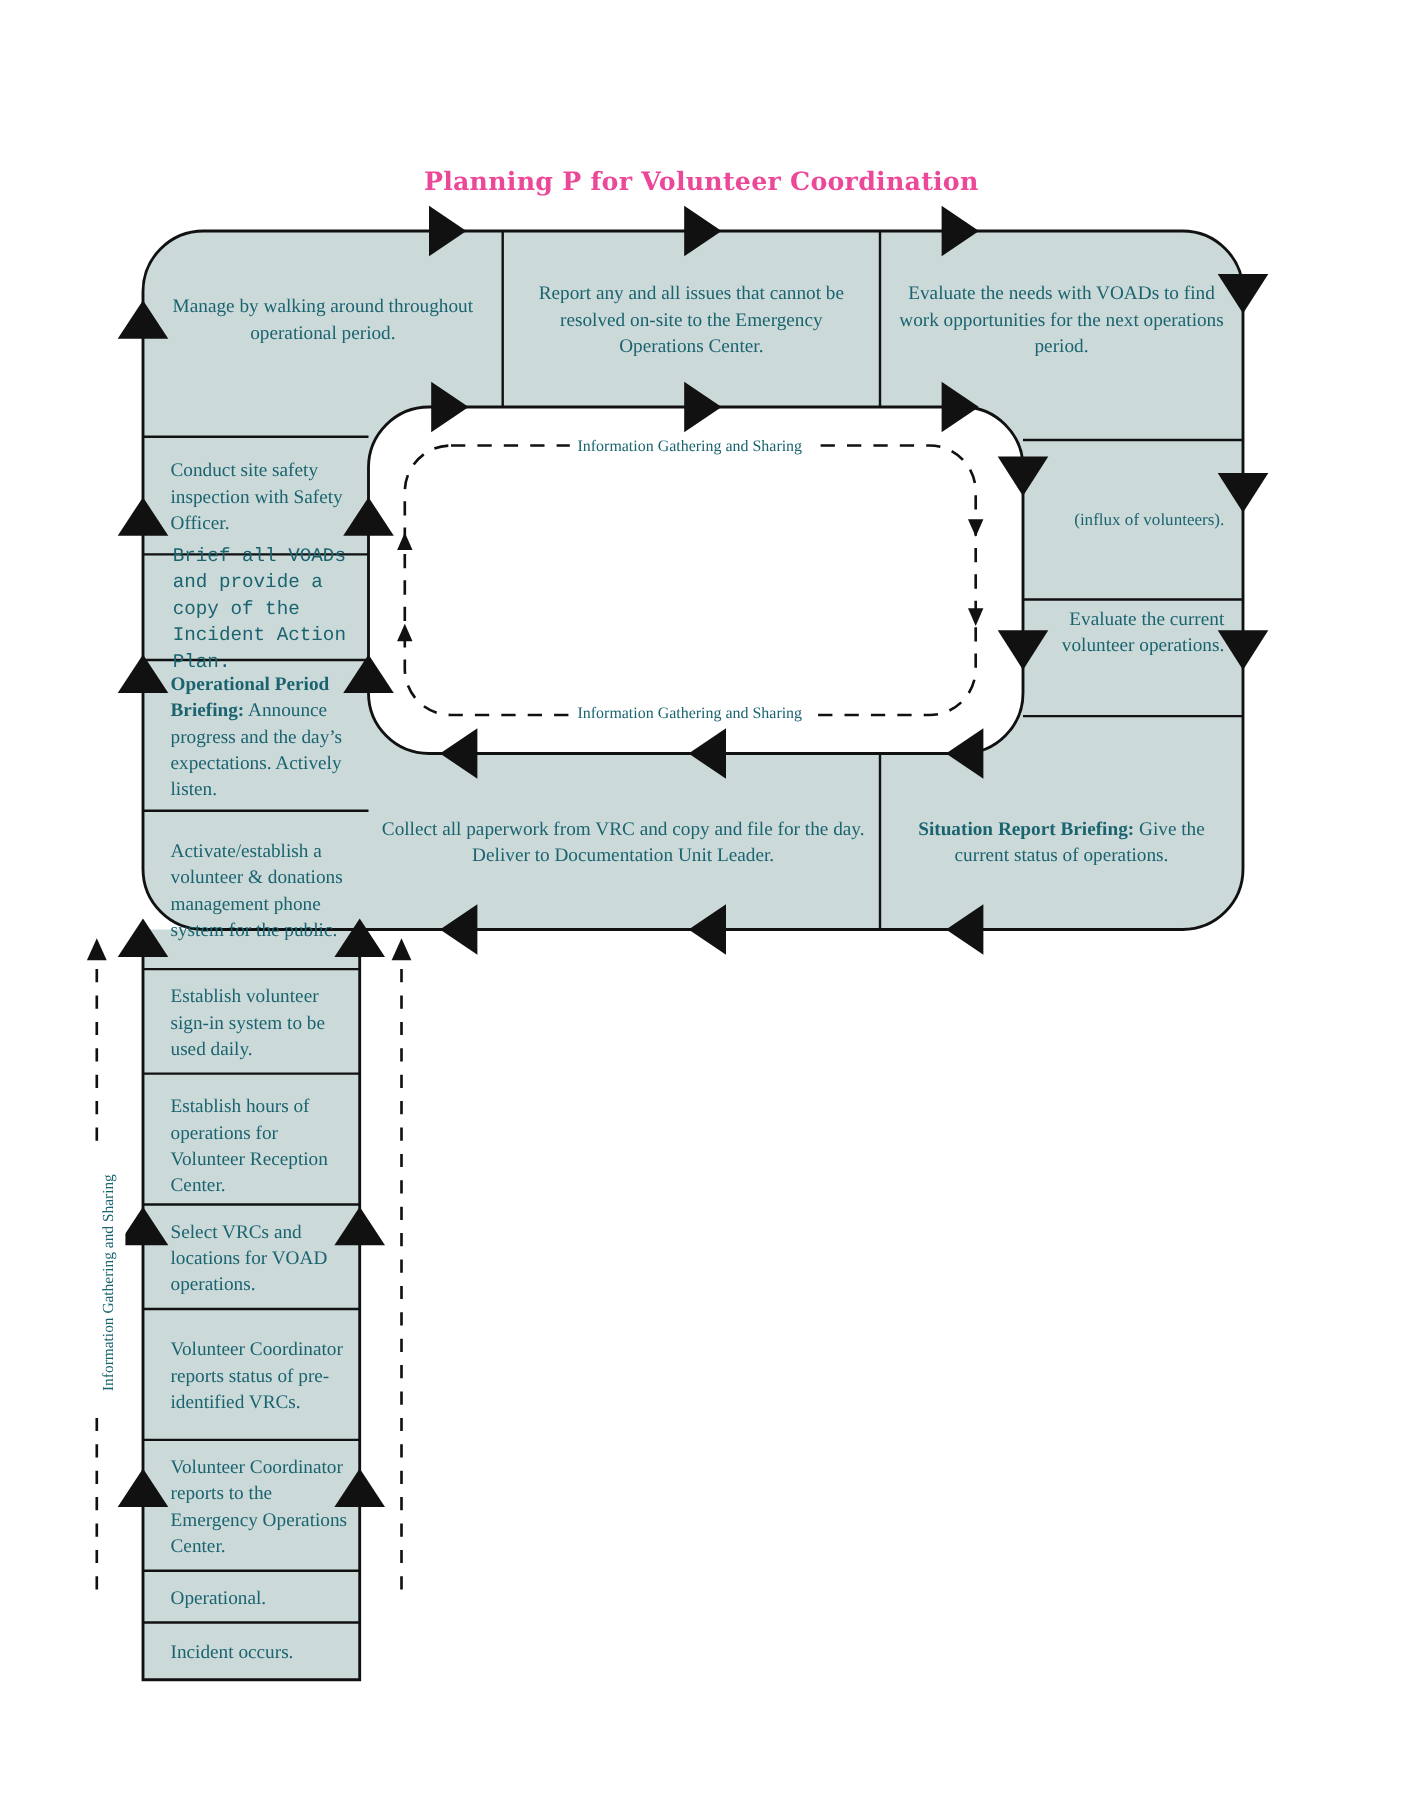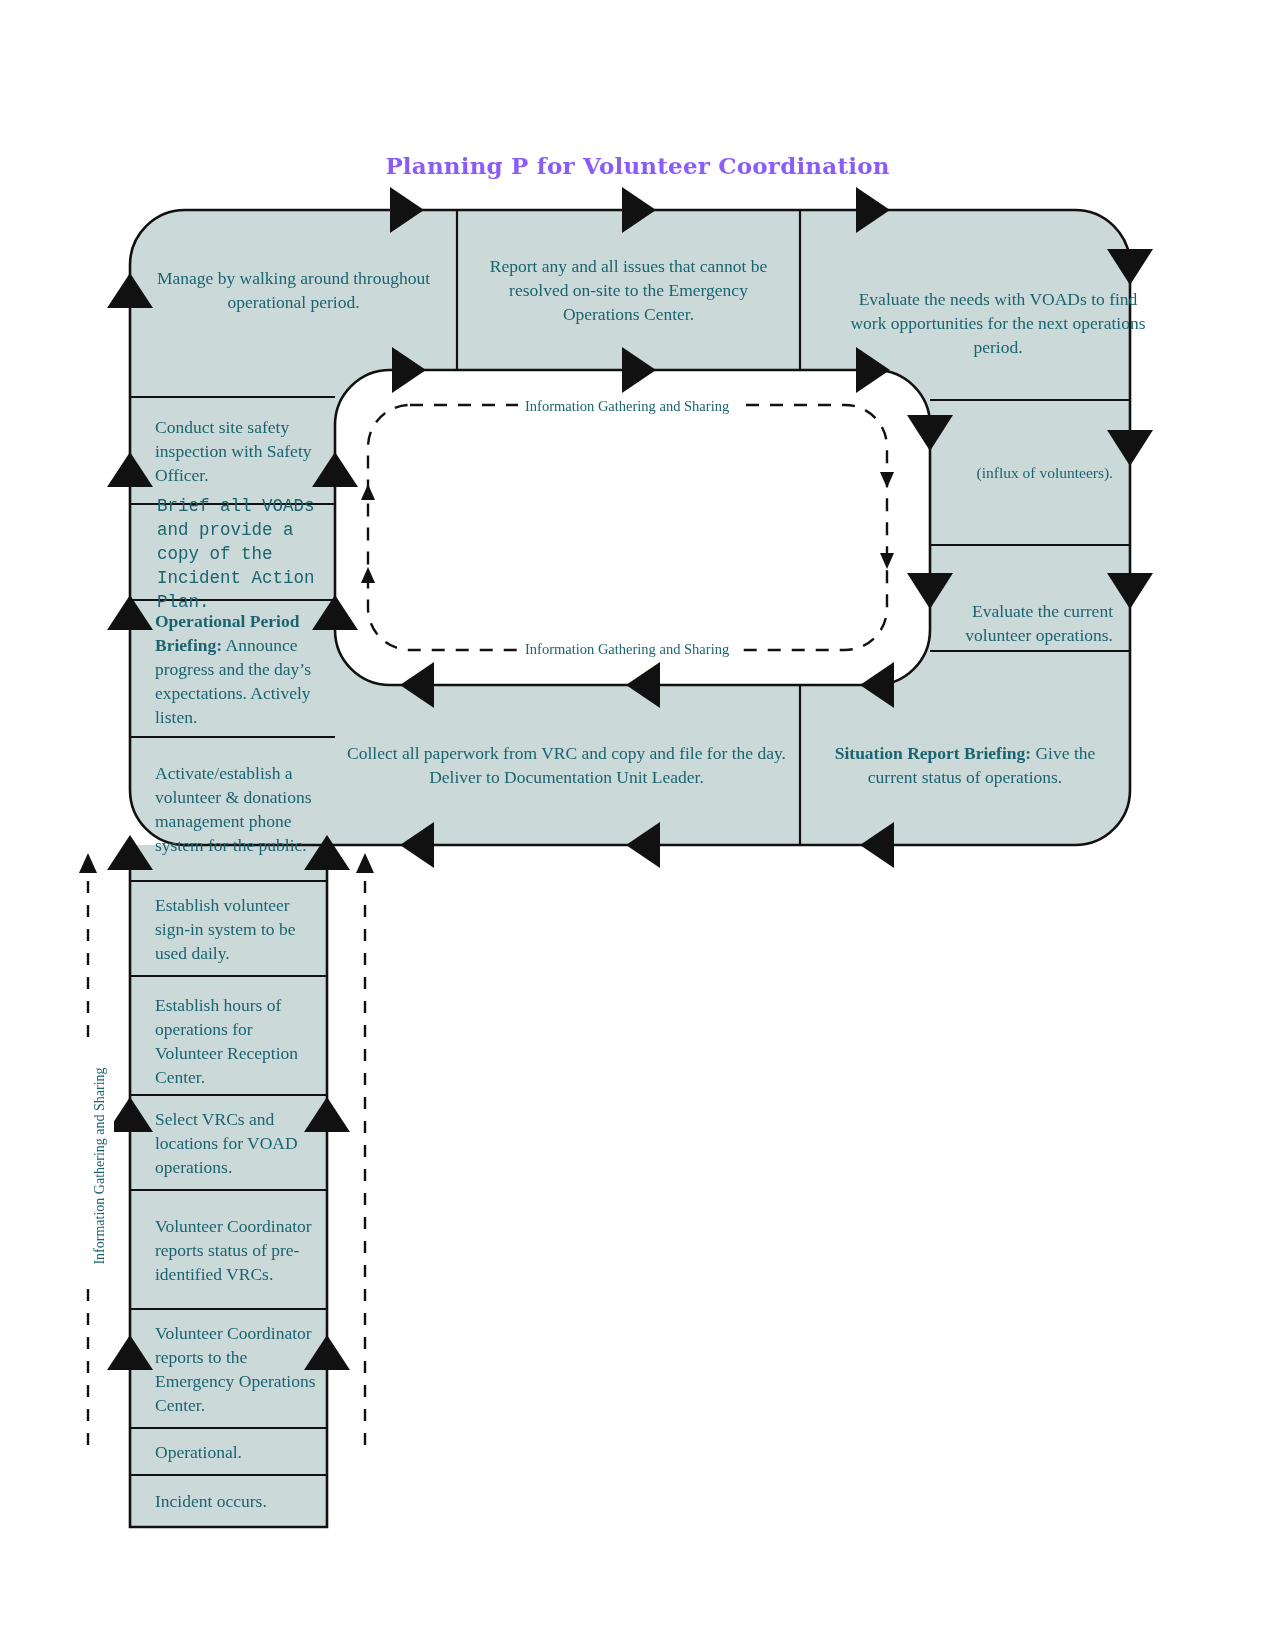--- a/index.html
+++ b/index.html
@@ -3,21 +3,21 @@
 <meta charset="utf-8">
 <style>
   html,body{margin:0;padding:0;background:#ffffff;}
   body{width:1275px;height:1651px;position:relative;
        font-family:"Liberation Serif", serif;}
   #stage{position:absolute;left:0;top:0;width:1275px;height:1651px;overflow:hidden;}
   svg.layer{position:absolute;left:0;top:0;width:1275px;height:1651px;}
   .title{
     position:absolute;left:0;top:152px;width:1275px;text-align:center;
     font-family:"DejaVu Serif", serif;
-    font-weight:bold;font-size:23px;color:#8b5cf6;letter-spacing:.2px;
+    font-weight:bold;font-size:23px;color:#ec4899;letter-spacing:.2px;
   }
   .cell{
     position:absolute;box-sizing:border-box;
     color:#1a6470;font-family:"Liberation Serif", serif;
     font-size:17.5px;line-height:24px;
     display:flex;flex-direction:column;justify-content:center;
     padding:0 10px;
   }
   .cell.ctr{text-align:center;align-items:center;}
   .cell.lft{text-align:left;align-items:flex-start;}
@@ -162,21 +162,21 @@
   </svg>
 
   <div class="title">Planning P for Volunteer Coordination</div>
 
   <div class="cell ctr" style="left:132px;top:212px;width:323px;height:156px;">
     <span>Manage by walking around throughout operational period.</span>
   </div>
   <div class="cell ctr" style="left:459px;top:212px;width:339px;height:156px;">
     <span>Report any and all issues that cannot be resolved on-site to the Emergency Operations Center.</span>
   </div>
-  <div class="cell ctr" style="left:835px;top:212px;width:326px;height:156px;margin-top:33px;">
+  <div class="cell ctr" style="left:802px;top:212px;width:326px;height:156px;">
     <span>Evaluate the needs with VOADs to find work opportunities for the next operations period.</span>
   </div>
 
   <div class="cell ctr" style="left:335px;top:687px;width:463px;height:156px;">
     <span>Collect all paperwork from VRC and copy and file for the day. Deliver to Documentation Unit Leader.</span>
   </div>
   <div class="cell ctr" style="left:802px;top:687px;width:326px;height:156px;">
     <span><b>Situation Report Briefing:</b><span> Give the current status of operations.</span></span>
   </div>
 
@@ -211,21 +211,21 @@
   <div class="cell lft" style="left:145px;top:1430px;width:182px;height:43px;">
     <span>Operational.</span>
   </div>
   <div class="cell lft" style="left:145px;top:1477px;width:182px;height:48px;">
     <span>Incident occurs.</span>
   </div>
 
   <div class="cell rgt" style="left:935px;top:402px;width:188px;height:141px;">
     <span class="small">(influx of volunteers).</span>
   </div>
-  <div class="cell rgt" style="left:935px;top:564px;width:188px;height:118px;">
+  <div class="cell rgt" style="left:935px;top:515px;width:188px;height:118px;">
     <span>Evaluate the current volunteer operations.</span>
   </div>
 
   <div class="igs" style="left:518px;top:398px;">Information Gathering and Sharing</div>
   <div class="igs" style="left:518px;top:641px;">Information Gathering and Sharing</div>
 
   <div class="igs-vert" style="left:-18px;top:1152px;width:236px;text-align:center;">Information Gathering and Sharing</div>
 
 </div>
 

